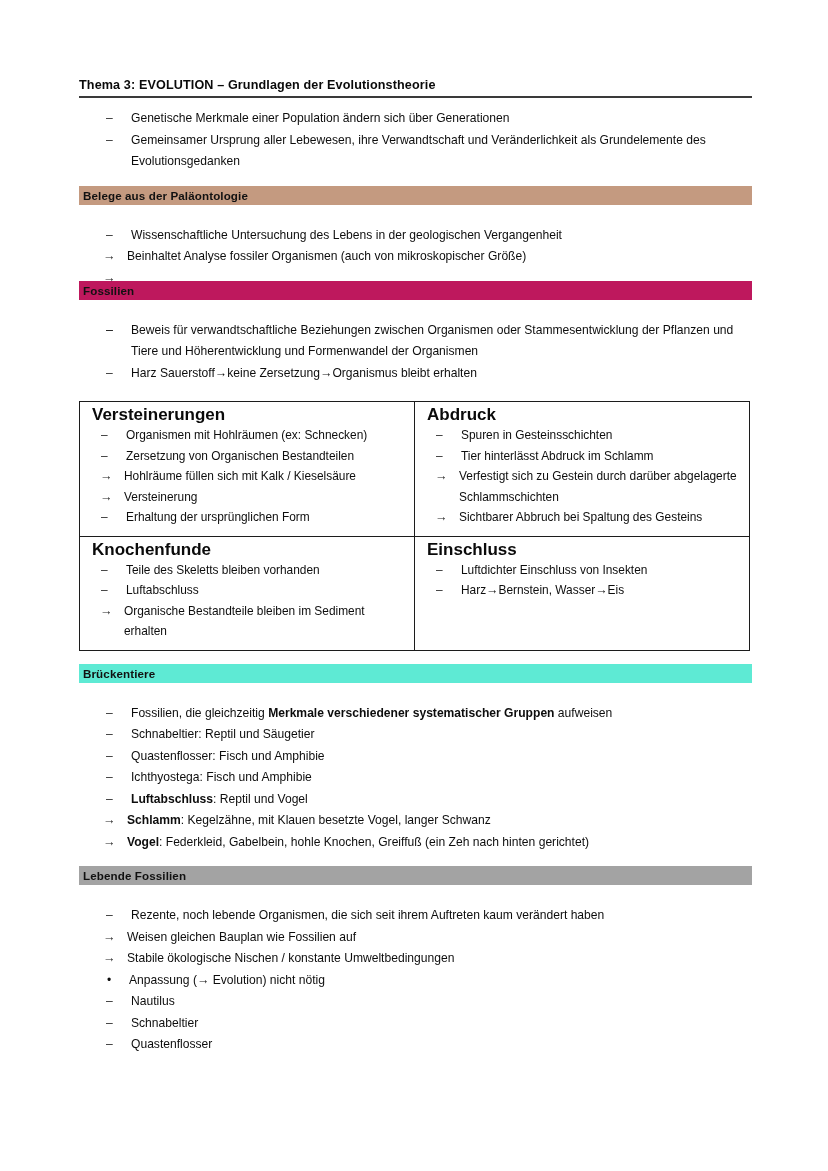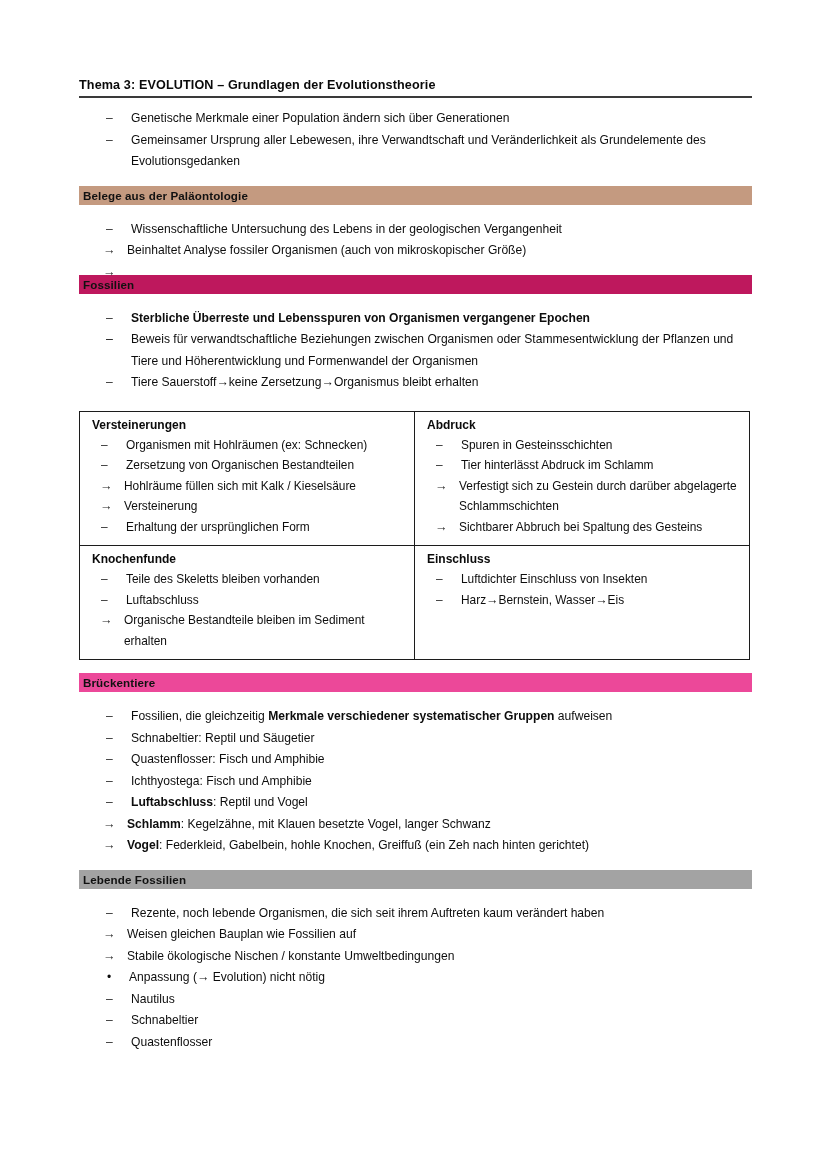--- a/index.html
+++ b/index.html
@@ -53,21 +53,21 @@
     height: 19px;
     display: flex;
     align-items: center;
     padding-left: 4px;
     box-sizing: border-box;
     font-size: 11.6px;
     font-weight: bold;
     color: #111;
     letter-spacing: 0.01em;
     margin-top: 13px;
-    margin-bottom: 14px;
+    margin-bottom: 20px;
   }
 
   
   ul.lvl1, ul.lvl2, ul.lvl3 {
     list-style: none;
     margin: 0;
     padding: 0;
   }
   ul.lvl1 > li {
     position: relative;
@@ -125,21 +125,21 @@
     margin-top: 17px;
     table-layout: fixed;
   }
   .fossil-table td {
     border: 1.6px solid #1c1c1c;
     vertical-align: top;
     padding: 3px 0 8px 0;
     width: 50%;
   }
   .cell-title {
-    font-size: 12px;
+    font-size: 17px;
     font-weight: bold;
     line-height: 20px;
     padding-left: 12px;
     color: #0a0a0a;
   }
   .fossil-table ul.lvl1 > li { padding-left: 46px; font-size: 11.9px; line-height: 20.5px;}
   .fossil-table ul.lvl1 > li > .dash { left: 21px; line-height: 20.5px; font-size: 11.9px;}
   .fossil-table ul.lvl2 > li { padding-left: 44px; font-size: 11.9px; line-height: 20.5px;}
   .fossil-table ul.lvl2 > li > .arrow { left: 20px; line-height: 20.5px;}
 
@@ -179,32 +179,31 @@
       </li>
       <li>
         <span class="arrow">→</span>
       </li>
     </ul>
 
     <div class="section-bar" style="background: #be185d;">Fossilien</div>
     <ul class="lvl1">
       <li>
         <span class="dash">–</span>
-        <span class="b">Sterbliche Überreste und Lebensspuren von Organismen vergangener Epochen</span>
       </li>
       <li>
         <span class="dash">–</span>
       </li>
       <li>
         <span class="dash">–</span>
         <span>Beweis für verwandtschaftliche Beziehungen zwischen Organismen oder Stammesentwicklung der Pflanzen und Tiere und Höherentwicklung und Formenwandel der Organismen</span>
       </li>
       <li>
         <span class="dash">–</span>
-        <span>Tiere Sauerstoff</span><span class="wing">→</span><span>keine Zersetzung</span><span class="wing">→</span><span>Organismus bleibt erhalten</span>
+        <span>Harz Sauerstoff</span><span class="wing">→</span><span>keine Zersetzung</span><span class="wing">→</span><span>Organismus bleibt erhalten</span>
       </li>
     </ul>
 
     <table class="fossil-table">
       <tbody>
           <tr>
         <td>
           <div class="cell-inner">
             <div class="cell-title">Versteinerungen</div>
             <ul class="lvl1">
@@ -295,21 +294,21 @@
                 <span class="dash">–</span>
                 <span>Harz</span><span class="wing">→</span><span>Bernstein, Wasser</span><span class="wing">→</span><span>Eis</span>
               </li>
             </ul>
           </div>
         </td>
       </tr>
     </tbody>
       </table>
 
-    <div class="section-bar" style="background: #ec4899;">Brückentiere</div>
+    <div class="section-bar" style="background: #5eead4;">Brückentiere</div>
     <ul class="lvl1">
       <li>
         <span class="dash">–</span>
         <span>Fossilien, die gleichzeitig </span><span class="b">Merkmale verschiedener systematischer Gruppen</span><span> aufweisen</span>
       </li>
       <li>
         <span class="dash">–</span>
         <span>Schnabeltier: Reptil und Säugetier</span>
       </li>
       <li>

